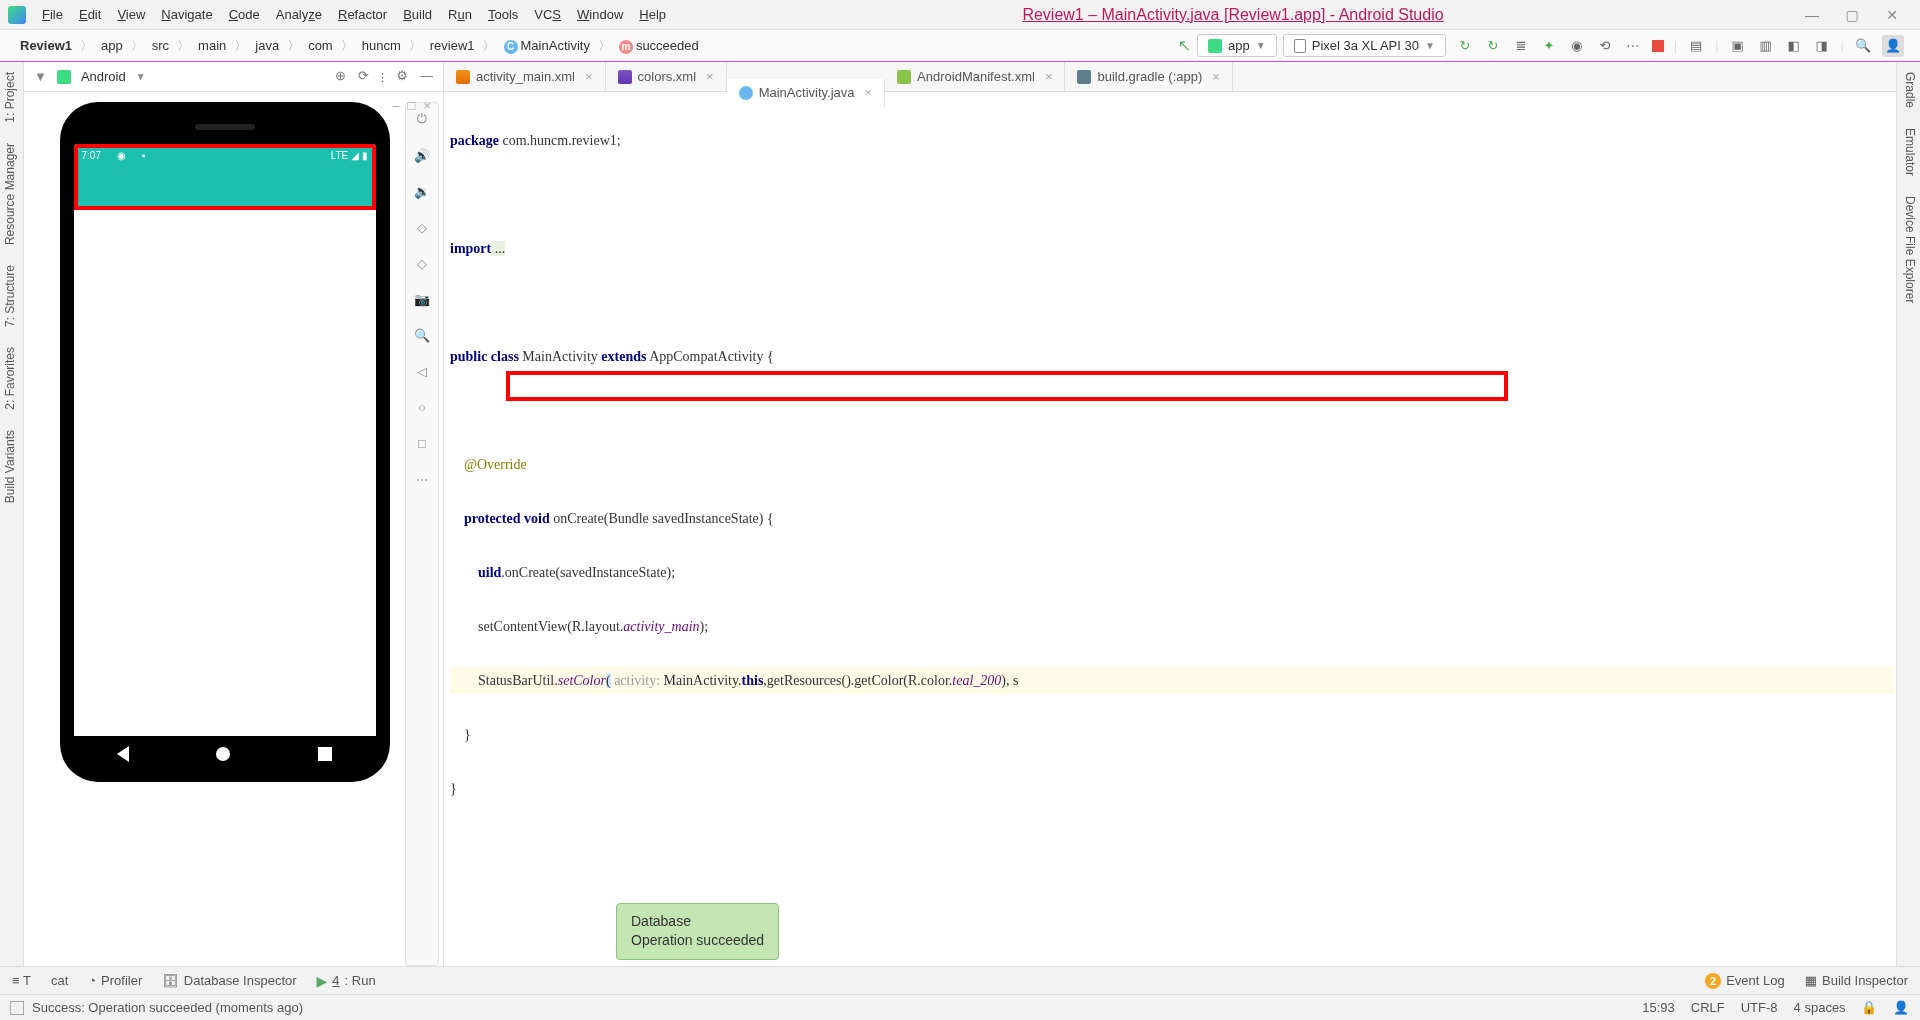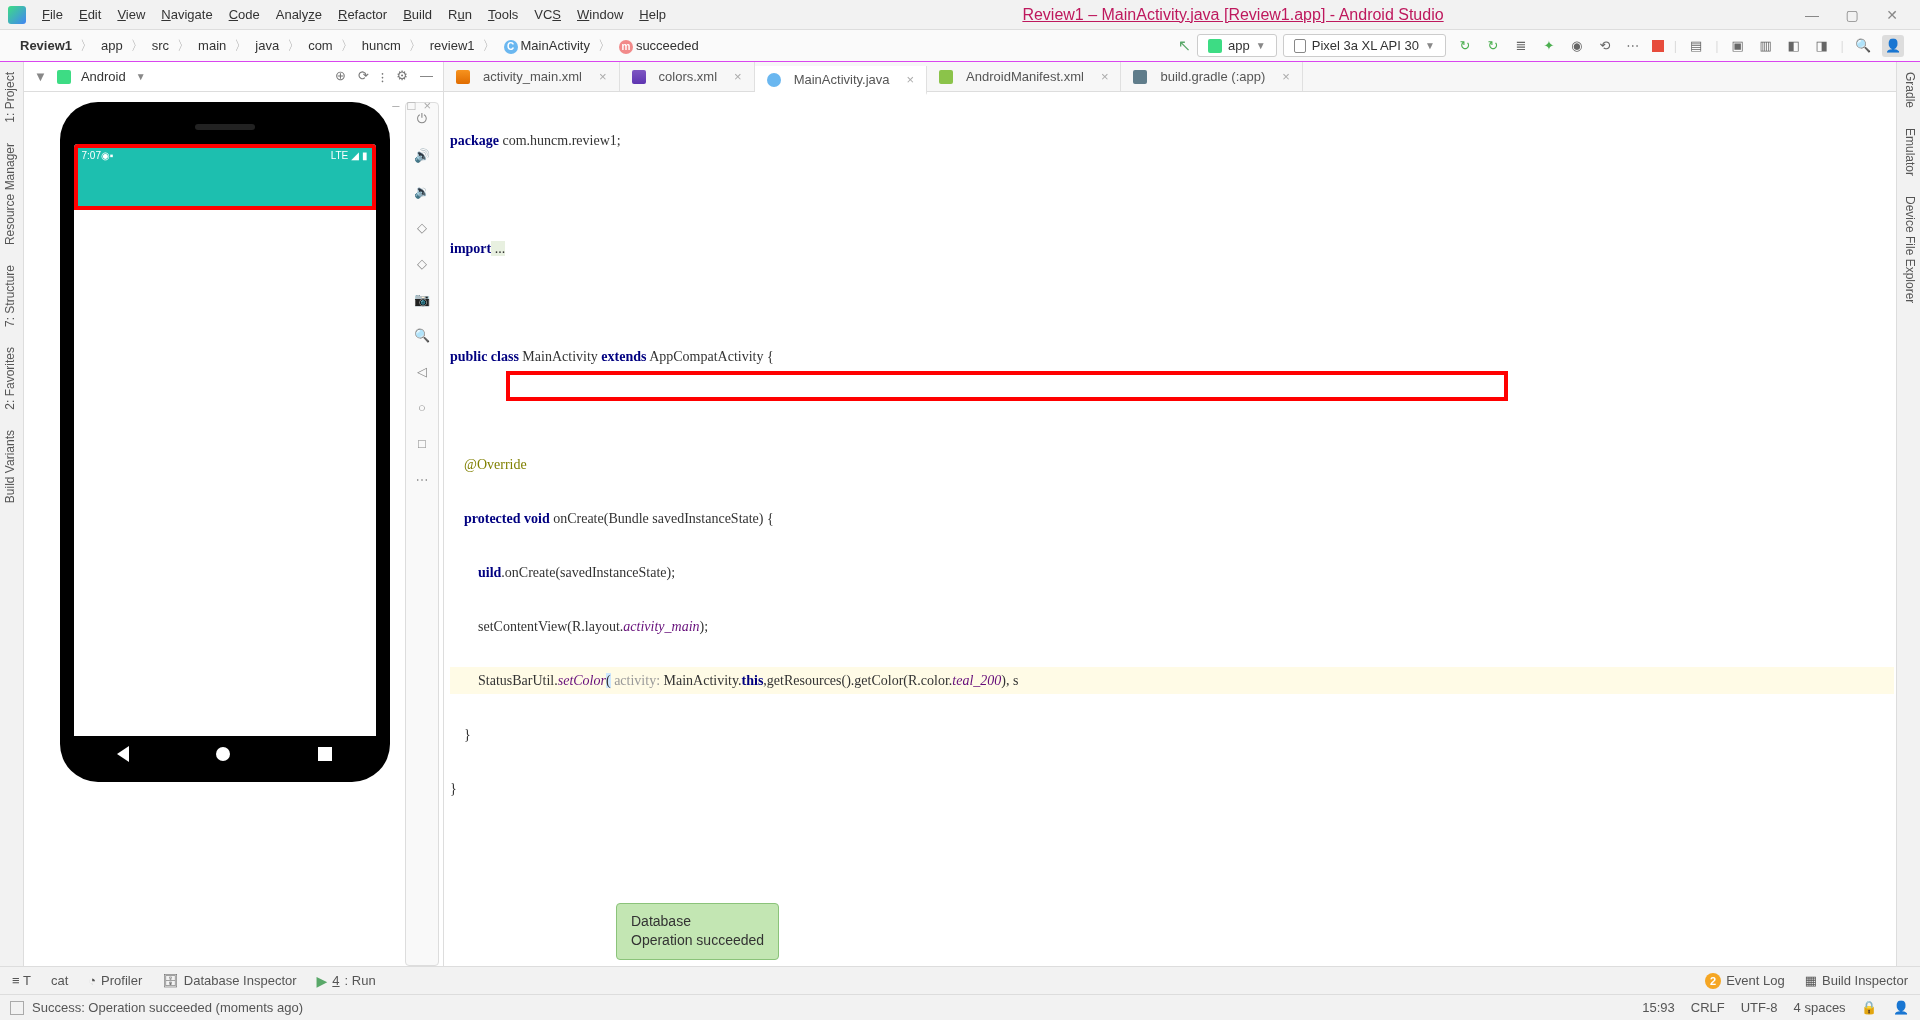--- a/index.html
+++ b/index.html
@@ -119,21 +119,21 @@
 }
 .status-bar {
   height: 22px;
   background: #1dbfaf;
   color: #fff;
   font-size: 10px;
   display: flex;
   align-items: center;
   padding: 0 8px;
 }
-.status-left { display:flex; gap:0; align-items:center; }
+.status-left { display:flex; gap:16px; align-items:center; }
 .status-right { margin-left:auto; display:flex; gap:3px; align-items:center; }
 .app-bar {
   height: 40px;
   background: #1dbfaf;
 }
 .phone-nav {
   position: absolute;
   bottom: 10px; left: 14px; right: 14px;
   height: 36px;
   background: #000;
@@ -171,27 +171,27 @@
   height: 30px;
   display: flex;
   align-items: stretch;
   border-bottom: 1px solid #ddd;
   background: #f7f7f7;
 }
 .tab {
   display: flex;
   align-items: center;
   padding: 0 12px;
-  gap: 13px;
+  gap: 6px;
   border-right: 1px solid #e0e0e0;
   color: #555;
   font-size: 13px;
   cursor: pointer;
 }
-.tab.active { background: #fff; border-bottom: 2px solid #fff; position:relative; top:4px; }
+.tab.active { background: #fff; border-bottom: 2px solid #fff; position:relative; top:17px; }
 .tab .close { color:#aaa; margin-left:4px; }
 .file-icon { width:14px; height:14px; border-radius:2px; }
 .fi-xml { background: linear-gradient(#f7931e,#e06c00); }
 .fi-xml2 { background: linear-gradient(#7e57c2,#5e35b1); }
 .fi-java { background:#6ab7f0; border-radius:50%; }
 .fi-mf { background:#8bc34a; }
 .fi-gradle { background:#607d8b; }
 .editor {
   flex: 1;
   font-family: Liberation Serif, serif;

